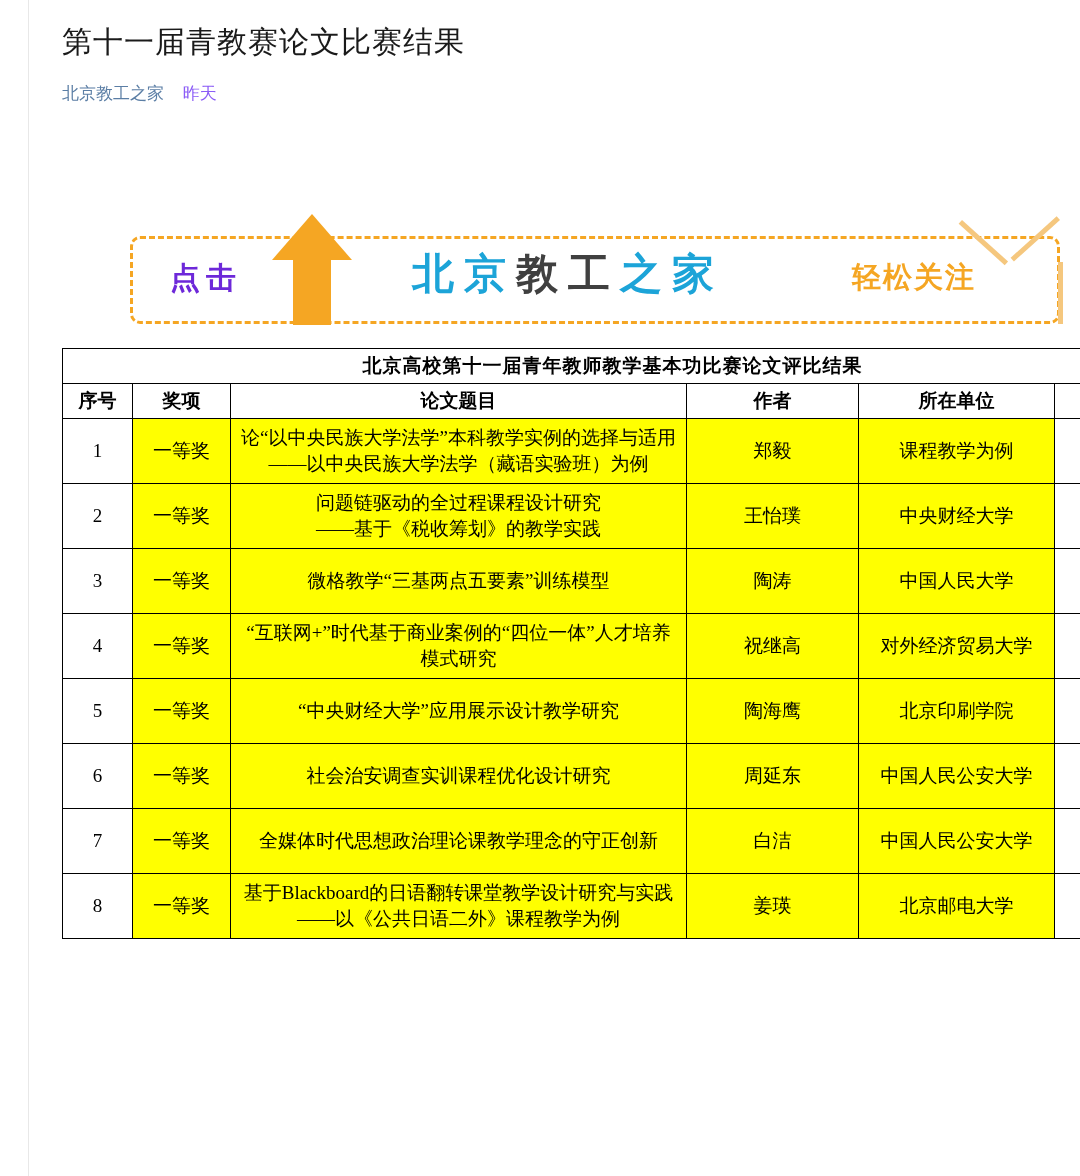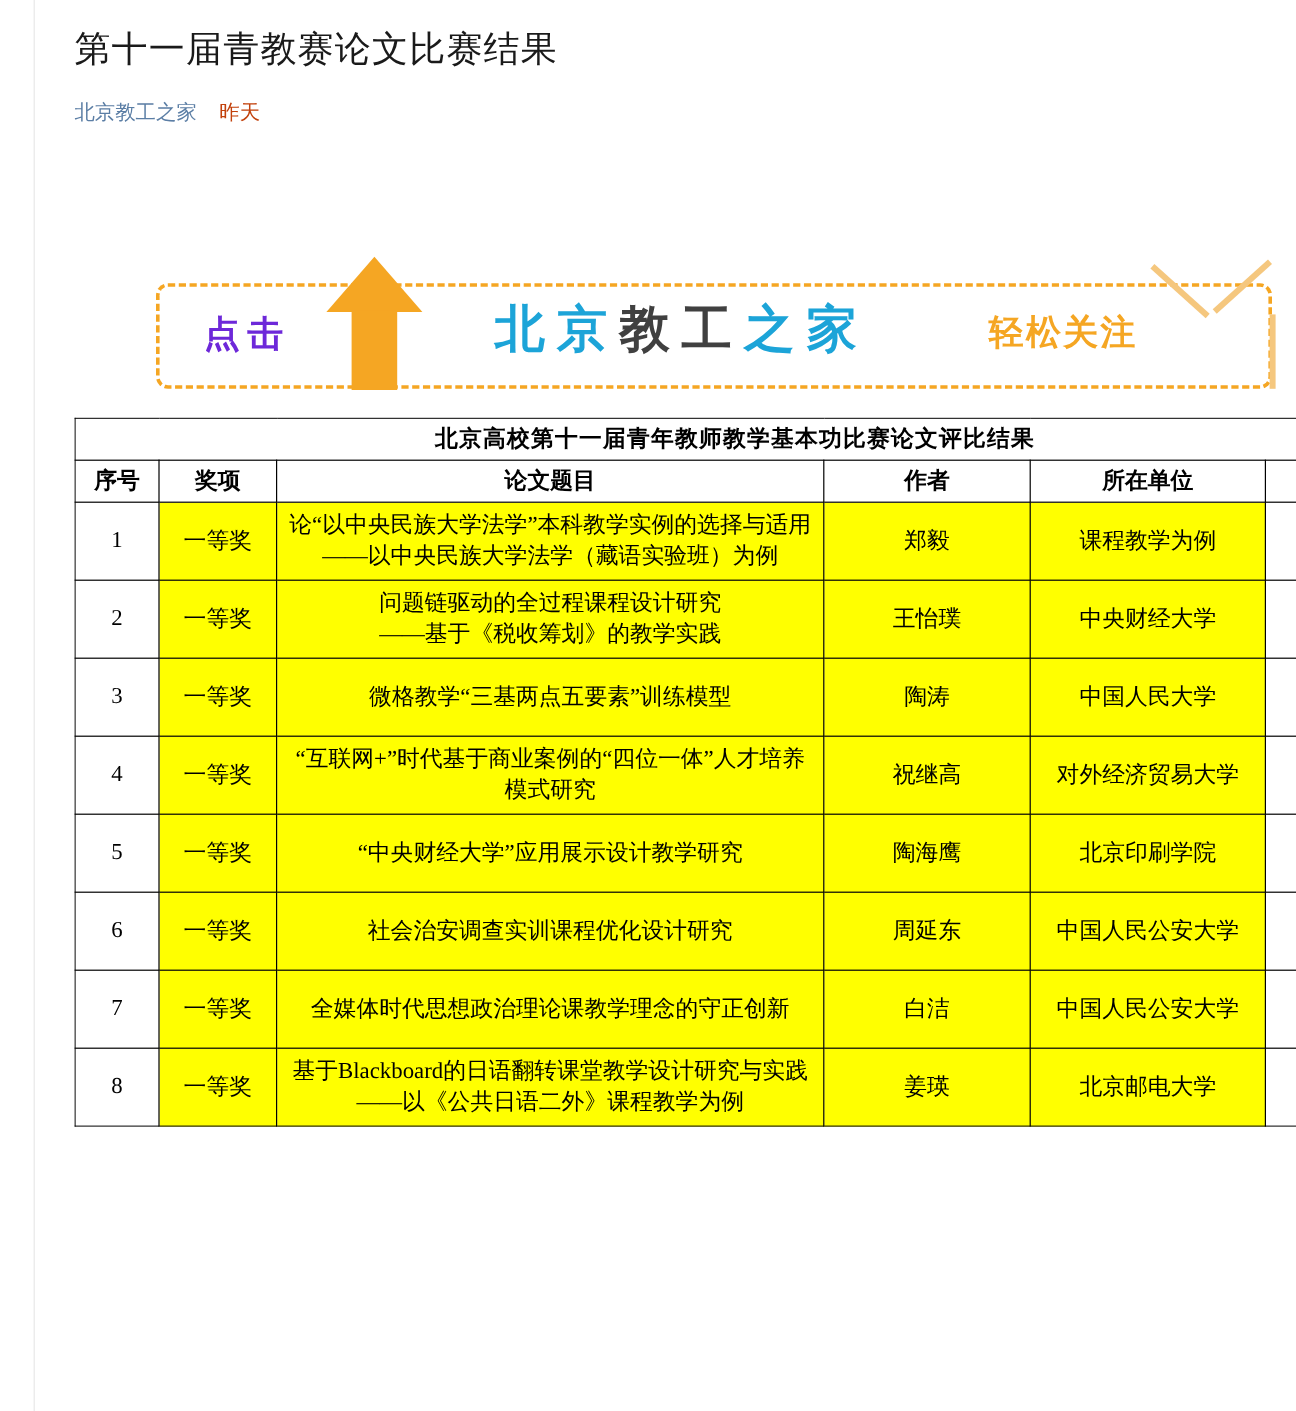--- a/index.html
+++ b/index.html
@@ -45,21 +45,21 @@
   .meta {
     margin-top: 18px;
     font-size: 17px;
     line-height: 24px;
   }
   .meta .account {
     color: #5b7ea5;
     margin-right: 14px;
   }
   .meta .time {
-    color: #c2410c;
+    color: #8b5cf6;
   }
 
   
   .banner {
     position: relative;
     margin-top: 100px;
     margin-left: 50px;
     width: 960px;
     height: 130px;
   }
@@ -115,21 +115,21 @@
     font-size: 42px;
     font-weight: bold;
     letter-spacing: 10px;
     color: #1ca4d8;
   }
   .banner .brand .g {
     color: #404040;
   }
   .banner .follow {
     position: absolute;
-    left: 712px;
+    left: 740px;
     top: 52px;
     font-size: 29px;
     font-weight: bold;
     color: #f5a623;
     letter-spacing: 2px;
   }
   .banner .house {
     position: absolute;
     left: 840px;
     top: 14px;

